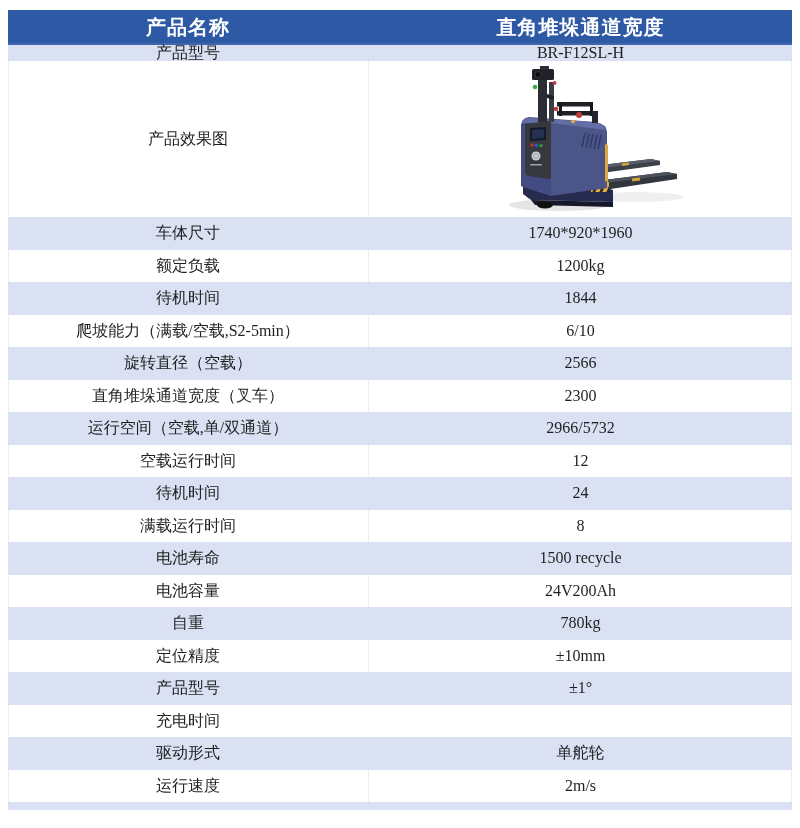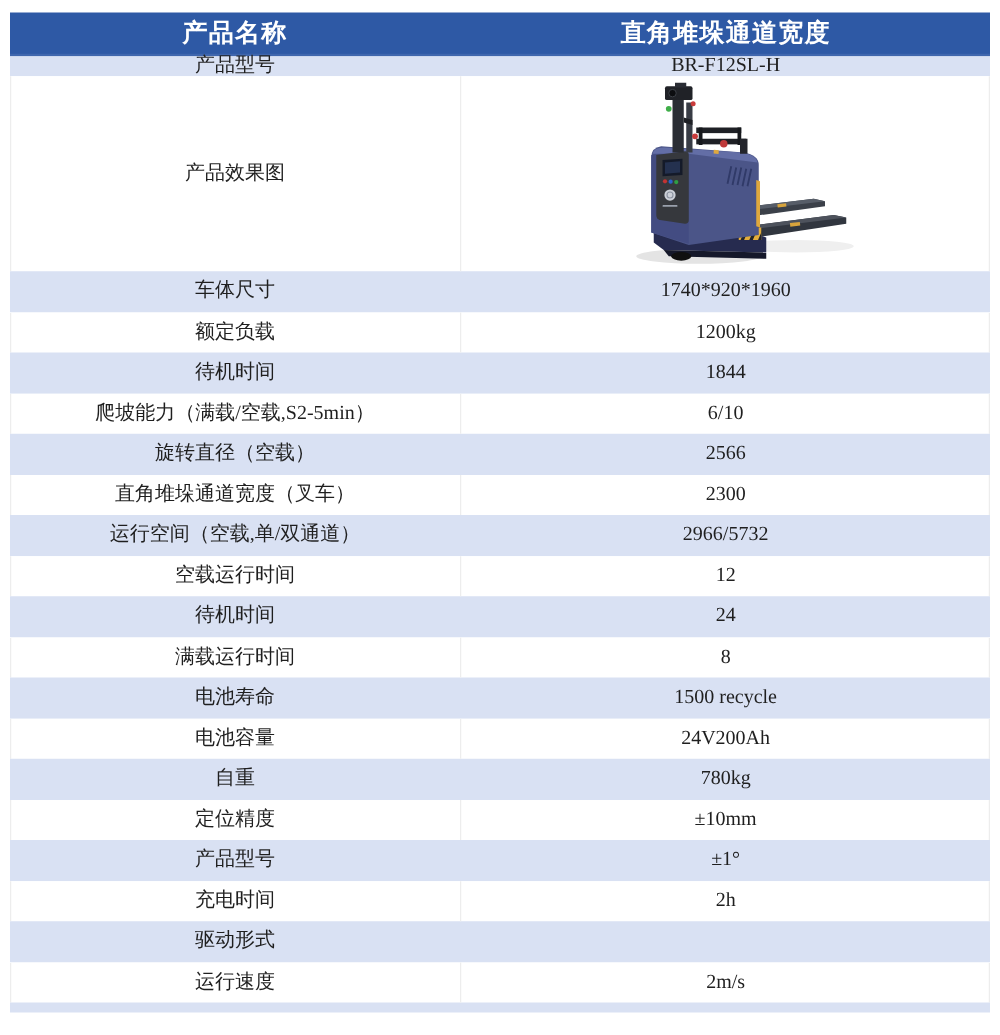--- a/index.html
+++ b/index.html
@@ -220,24 +220,24 @@
       <div class="row spec plain">
         <div class="cell cell-label">定位精度</div>
         <div class="cell cell-value">±10mm</div>
       </div>
       <div class="row spec alt">
         <div class="cell cell-label">产品型号</div>
         <div class="cell cell-value">±1°</div>
       </div>
       <div class="row spec plain">
         <div class="cell cell-label">充电时间</div>
-        <div class="cell cell-value">2h</div>
       </div>
       <div class="row spec alt">
         <div class="cell cell-label">驱动形式</div>
+        <div class="cell cell-value">单舵轮</div>
       </div>
       <div class="row spec plain">
         <div class="cell cell-label">运行速度</div>
         <div class="cell cell-value">2m/s</div>
       </div>
     </div>
 
   <div class="row partial"></div>
 
 </div>

